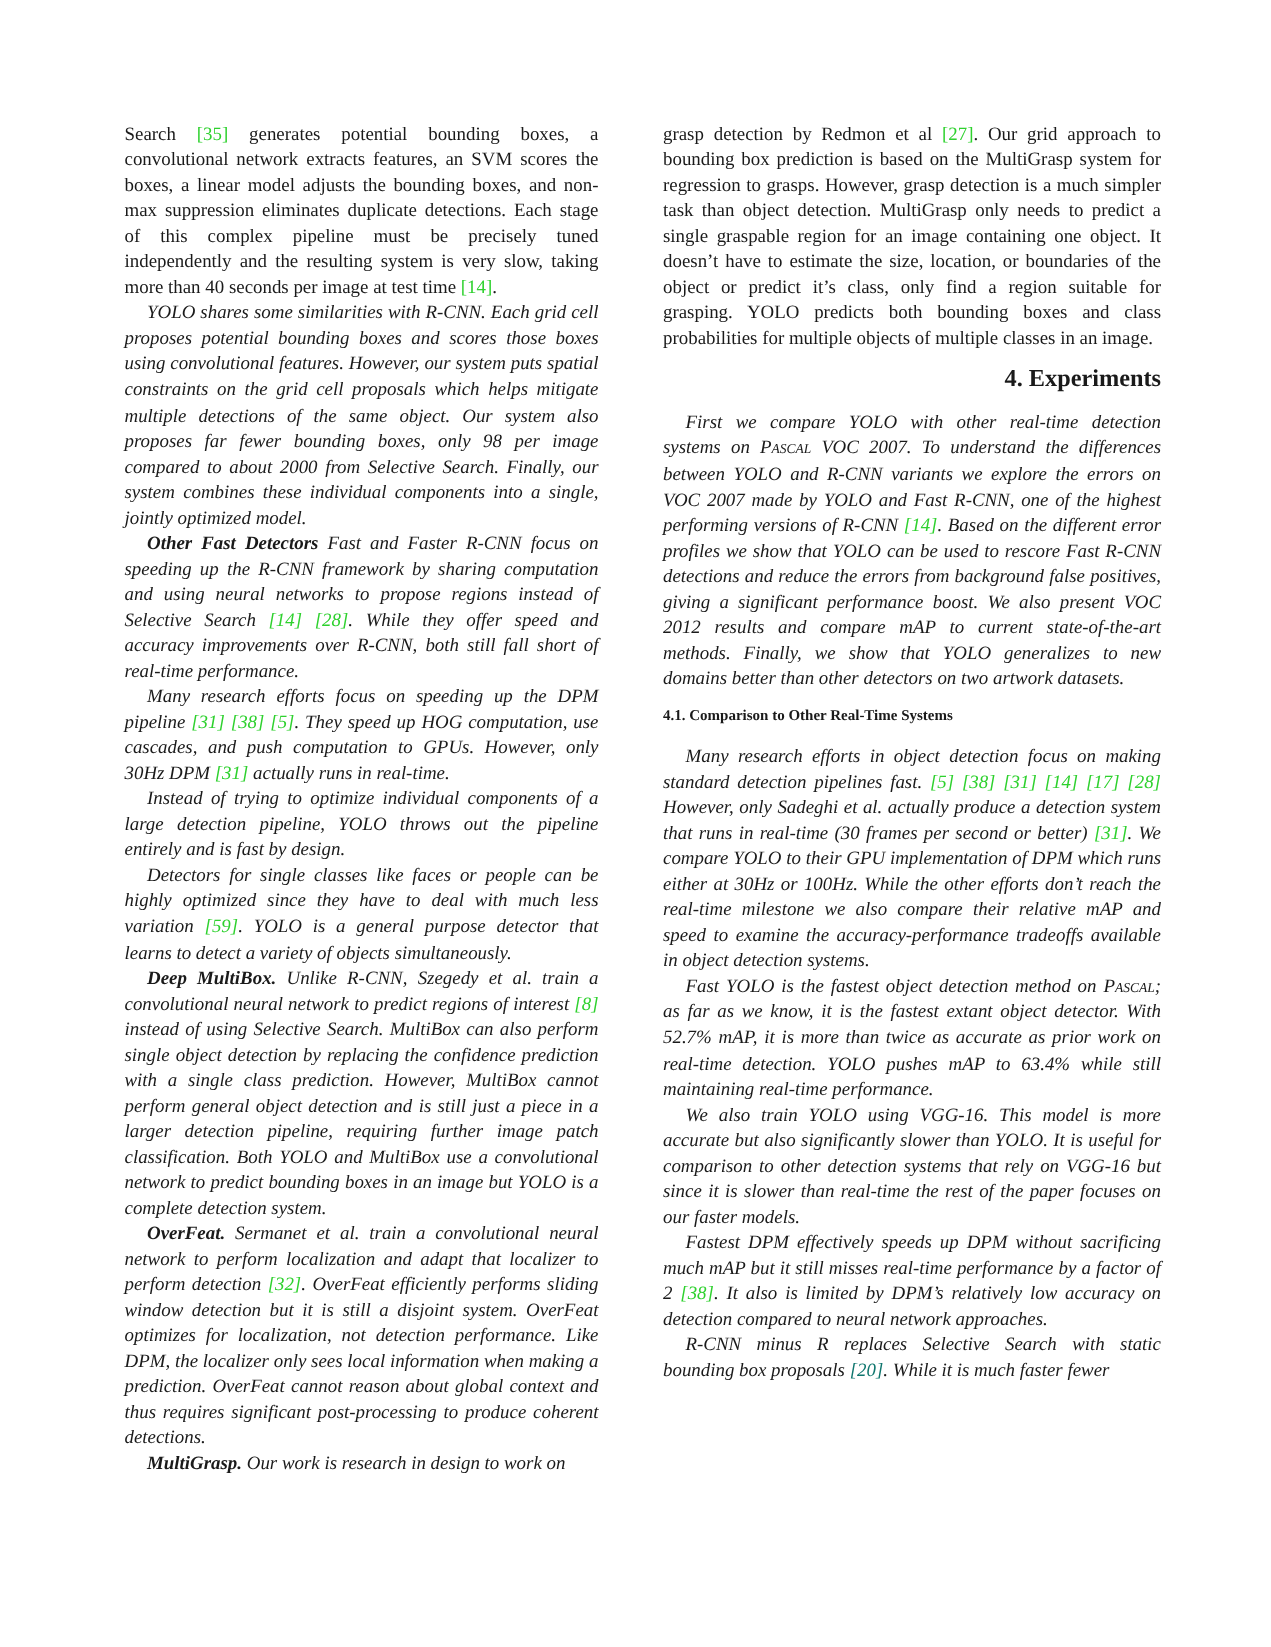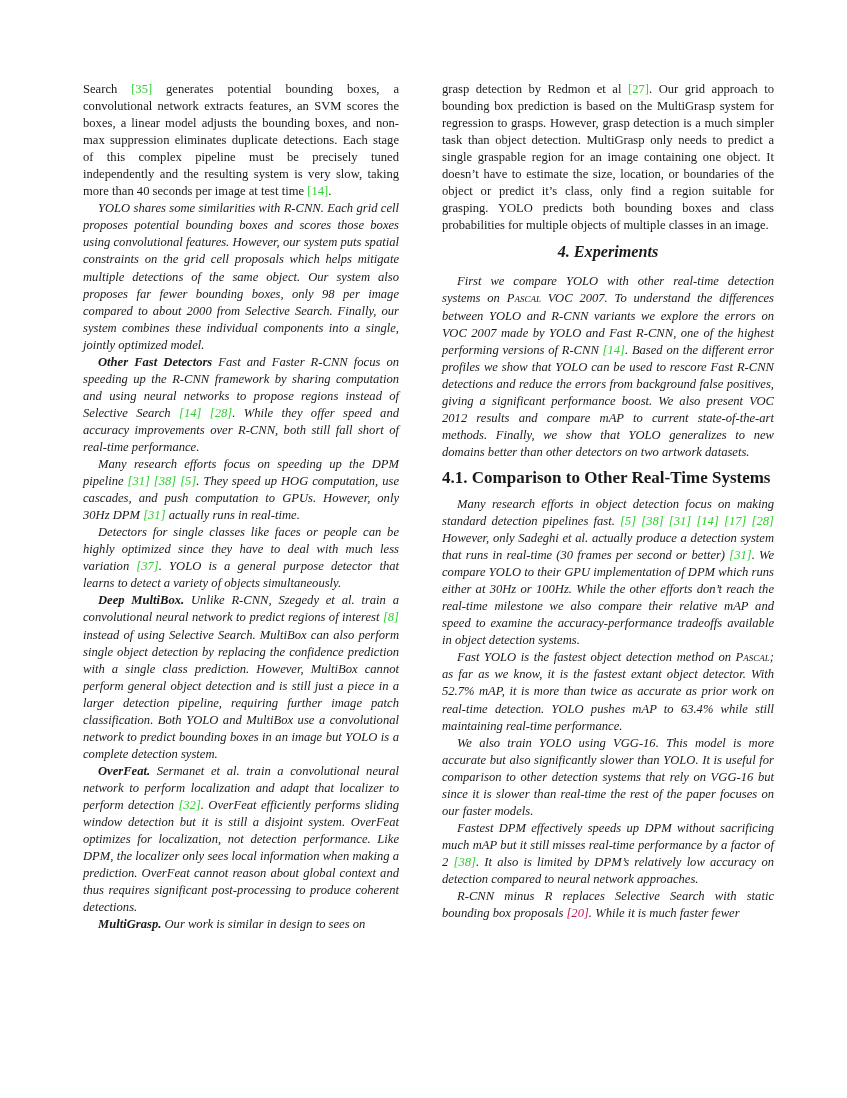--- a/index.html
+++ b/index.html
@@ -6,47 +6,48 @@
   body { width:847px; height:1098px; position:relative; overflow:hidden;
          font-family:"Liberation Serif", serif; color:#1a1a1a; }
   .col { position:absolute; top:81px; font-size:12.6px; line-height:17.05px;
          text-align:justify; hyphens:manual; }
   .col.left { left:83px; width:316px; }
   .col.right { left:431px; width:332px;margin-left:11px; }
   p { margin:0; text-indent:0; }
   p.indent { text-indent:15px;font-style:italic; }
   .cite { color:#2ed12e; }
   .runin { font-weight:bold; }
-  h2.sec { font-size:16.2px; font-weight:bold; margin:8px 0 11px 0; line-height:20px; text-align:center;font-style:italic; }
-  h3.sub { font-size:17px; font-weight:bold; margin:8px 0 9px 0; line-height:18px; text-align:left; }
+  h2.sec { font-size:16.2px; font-weight:bold; margin:8px 0 11px 0; line-height:20px; text-align:right; }
+  h3.sub { font-size:10px; font-weight:bold; margin:8px 0 9px 0; line-height:18px; text-align:left; }
   .sc { font-variant:small-caps; }
 </style>
 </head>
 <body>
 
 <div class="col left" id="left-col">
     <p><span>Search </span><span class="cite" style="color: rgb(46, 209, 46);">[35]</span><span> generates potential bounding boxes, a convolutional network extracts features, an SVM scores the boxes, a linear model adjusts the bounding boxes, and non-max suppression eliminates duplicate detections. Each stage of this complex pipeline must be precisely tuned independently and the resulting system is very slow, taking more than 40 seconds per image at test time </span><span class="cite" style="color: rgb(46, 209, 46);">[14]</span><span>.</span></p>
     <p class="indent"><span>YOLO shares some similarities with R-CNN. Each grid cell proposes potential bounding boxes and scores those boxes using convolutional features. However, our system puts spatial constraints on the grid cell proposals which helps mitigate multiple detections of the same object. Our system also proposes far fewer bounding boxes, only 98 per image compared to about 2000 from Selective Search. Finally, our system combines these individual components into a single, jointly optimized model.</span></p>
     <p class="indent"><span class="runin">Other Fast Detectors</span><span> Fast and Faster R-CNN focus on speeding up the R-CNN framework by sharing computation and using neural networks to propose regions instead of Selective Search </span><span class="cite" style="color: rgb(46, 209, 46);">[14]</span><span> </span><span class="cite" style="color: rgb(46, 209, 46);">[28]</span><span>. While they offer speed and accuracy improvements over R-CNN, both still fall short of real-time performance.</span></p>
     <p class="indent"><span>Many research efforts focus on speeding up the DPM pipeline </span><span class="cite" style="color: rgb(46, 209, 46);">[31]</span><span> </span><span class="cite" style="color: rgb(46, 209, 46);">[38]</span><span> </span><span class="cite" style="color: rgb(46, 209, 46);">[5]</span><span>. They speed up HOG computation, use cascades, and push computation to GPUs. However, only 30Hz DPM </span><span class="cite" style="color: rgb(46, 209, 46);">[31]</span><span> actually runs in real-time.</span></p>
-    <p class="indent"><span>Detectors for single classes like faces or people can be highly optimized since they have to deal with much less variation </span><span class="cite" style="color: rgb(46, 209, 46);">[37]</span><span>. YOLO is a general purpose detector that learns to detect a variety of objects simultaneously.</span></p>
+    <p class="indent"><span>Instead of trying to optimize individual components of a large detection pipeline, YOLO throws out the pipeline entirely and is fast by design.</span></p>
+    <p class="indent"><span>Detectors for single classes like faces or people can be highly optimized since they have to deal with much less variation </span><span class="cite" style="color: rgb(46, 209, 46);">[59]</span><span>. YOLO is a general purpose detector that learns to detect a variety of objects simultaneously.</span></p>
     <p class="indent"><span class="runin">Deep MultiBox.</span><span> Unlike R-CNN, Szegedy et al. train a convolutional neural network to predict regions of interest </span><span class="cite" style="color: rgb(46, 209, 46);">[8]</span><span> instead of using Selective Search. MultiBox can also perform single object detection by replacing the confidence prediction with a single class prediction. However, MultiBox cannot perform general object detection and is still just a piece in a larger detection pipeline, requiring further image patch classification. Both YOLO and MultiBox use a convolutional network to predict bounding boxes in an image but YOLO is a complete detection system.</span></p>
     <p class="indent"><span class="runin">OverFeat.</span><span> Sermanet et al. train a convolutional neural network to perform localization and adapt that localizer to perform detection </span><span class="cite" style="color: rgb(46, 209, 46);">[32]</span><span>. OverFeat efficiently performs sliding window detection but it is still a disjoint system. OverFeat optimizes for localization, not detection performance. Like DPM, the localizer only sees local information when making a prediction. OverFeat cannot reason about global context and thus requires significant post-processing to produce coherent detections.</span></p>
-    <p class="indent"><span class="runin">MultiGrasp.</span><span> Our work is similar in design to sees on</span></p>
+    <p class="indent"><span class="runin">MultiGrasp.</span><span> Our work is research in design to work on</span></p>
   </div>
 
 <div class="col right">
   <div id="right-intro">
       <p><span>grasp detection by Redmon et al </span><span class="cite" style="color: rgb(46, 209, 46);">[27]</span><span>. Our grid approach to bounding box prediction is based on the MultiGrasp system for regression to grasps. However, grasp detection is a much simpler task than object detection. MultiGrasp only needs to predict a single graspable region for an image containing one object. It doesn’t have to estimate the size, location, or boundaries of the object or predict it’s class, only find a region suitable for grasping. YOLO predicts both bounding boxes and class probabilities for multiple objects of multiple classes in an image.</span></p>
     </div>
   <h2 class="sec">4. Experiments</h2>
   <div id="right-sec">
       <p class="indent"><span>First we compare YOLO with other real-time detection systems on </span><span class="sc">Pascal</span><span> VOC 2007. To understand the differences between YOLO and R-CNN variants we explore the errors on VOC 2007 made by YOLO and Fast R-CNN, one of the highest performing versions of R-CNN </span><span class="cite" style="color: rgb(46, 209, 46);">[14]</span><span>. Based on the different error profiles we show that YOLO can be used to rescore Fast R-CNN detections and reduce the errors from background false positives, giving a significant performance boost. We also present VOC 2012 results and compare mAP to current state-of-the-art methods. Finally, we show that YOLO generalizes to new domains better than other detectors on two artwork datasets.</span></p>
     </div>
   <h3 class="sub">4.1. Comparison to Other Real-Time Systems</h3>
   <div id="right-sub">
       <p class="indent"><span>Many research efforts in object detection focus on making standard detection pipelines fast. </span><span class="cite" style="color: rgb(46, 209, 46);">[5]</span><span> </span><span class="cite" style="color: rgb(46, 209, 46);">[38]</span><span> </span><span class="cite" style="color: rgb(46, 209, 46);">[31]</span><span> </span><span class="cite" style="color: rgb(46, 209, 46);">[14]</span><span> </span><span class="cite" style="color: rgb(46, 209, 46);">[17]</span><span> </span><span class="cite" style="color: rgb(46, 209, 46);">[28]</span><span> However, only Sadeghi et al. actually produce a detection system that runs in real-time (30 frames per second or better) </span><span class="cite" style="color: rgb(46, 209, 46);">[31]</span><span>. We compare YOLO to their GPU implementation of DPM which runs either at 30Hz or 100Hz. While the other efforts don’t reach the real-time milestone we also compare their relative mAP and speed to examine the accuracy-performance tradeoffs available in object detection systems.</span></p>
       <p class="indent"><span>Fast YOLO is the fastest object detection method on </span><span class="sc">Pascal</span><span>; as far as we know, it is the fastest extant object detector. With 52.7% mAP, it is more than twice as accurate as prior work on real-time detection. YOLO pushes mAP to 63.4% while still maintaining real-time performance.</span></p>
       <p class="indent"><span>We also train YOLO using VGG-16. This model is more accurate but also significantly slower than YOLO. It is useful for comparison to other detection systems that rely on VGG-16 but since it is slower than real-time the rest of the paper focuses on our faster models.</span></p>
       <p class="indent"><span>Fastest DPM effectively speeds up DPM without sacrificing much mAP but it still misses real-time performance by a factor of 2 </span><span class="cite" style="color: rgb(46, 209, 46);">[38]</span><span>. It also is limited by DPM’s relatively low accuracy on detection compared to neural network approaches.</span></p>
-      <p class="indent"><span>R-CNN minus R replaces Selective Search with static bounding box proposals </span><span class="cite" style="color: #be185d;">[20]</span><span>. While it is much faster fewer</span></p>
+      <p class="indent"><span>R-CNN minus R replaces Selective Search with static bounding box proposals </span><span class="cite" style="color: #0f766e;">[20]</span><span>. While it is much faster fewer</span></p>
     </div>
 </div>
 
 </body></html>

